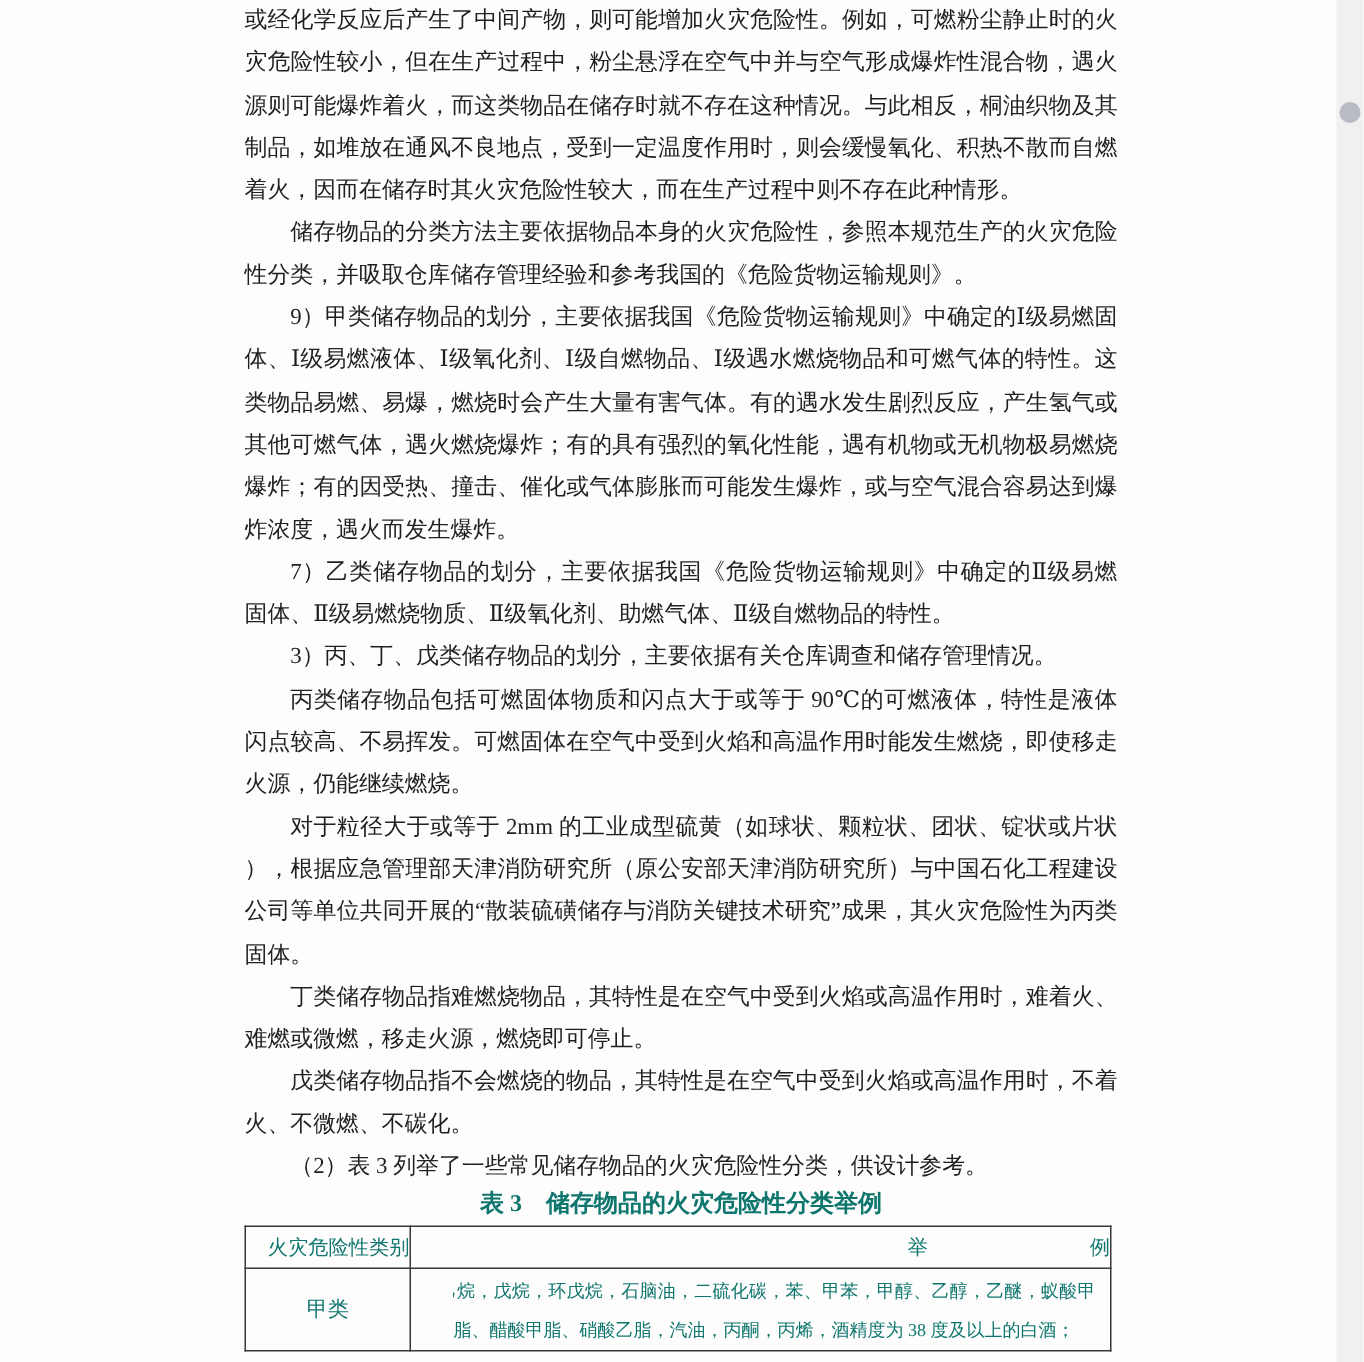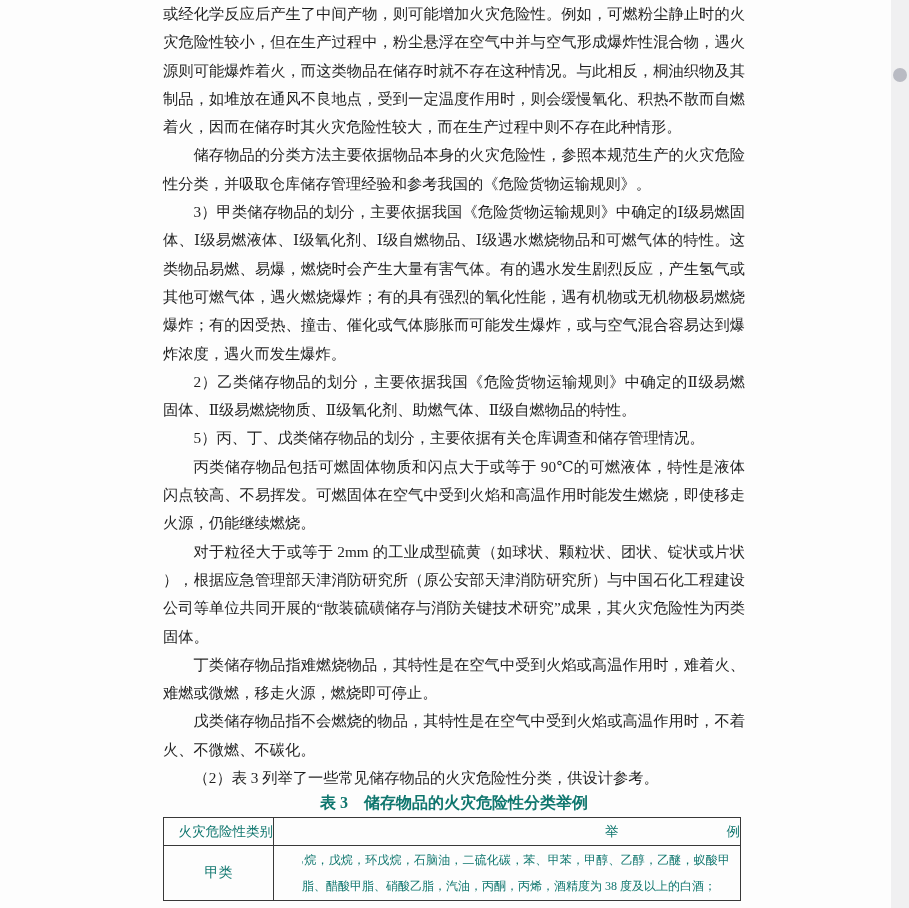--- a/index.html
+++ b/index.html
@@ -88,23 +88,23 @@
     border-radius:50%;
     background:#b9bbc3;
   }
 </style>
 </head>
 <body>
 
 <div class="content">
   <p class="para">或经化学反应后产生了中间产物，则可能增加火灾危险性。例如，可燃粉尘静止时的火灾危险性较小，但在生产过程中，粉尘悬浮在空气中并与空气形成爆炸性混合物，遇火源则可能爆炸着火，而这类物品在储存时就不存在这种情况。与此相反，桐油织物及其制品，如堆放在通风不良地点，受到一定温度作用时，则会缓慢氧化、积热不散而自燃着火，因而在储存时其火灾危险性较大，而在生产过程中则不存在此种情形。</p>
   <p class="para ind">储存物品的分类方法主要依据物品本身的火灾危险性，参照本规范生产的火灾危险性分类，并吸取仓库储存管理经验和参考我国的《危险货物运输规则》。</p>
-  <p class="para ind">3）甲类储存物品的划分，主要依据我国《危险货物运输规则》中确定的Ⅰ级易燃固体、Ⅰ级易燃液体、Ⅰ级氧化剂、Ⅰ级自燃物品、Ⅰ级遇水燃烧物品和可燃气体的特性。这类物品易燃、易爆，燃烧时会产生大量有害气体。有的遇水发生剧烈反应，产生氢气或其他可燃气体，遇火燃烧爆炸；有的具有强烈的氧化性能，遇有机物或无机物极易燃烧爆炸；有的因受热、撞击、催化或气体膨胀而可能发生爆炸，或与空气混合容易达到爆炸浓度，遇火而发生爆炸。</p>
-  <p class="para ind">2）乙类储存物品的划分，主要依据我国《危险货物运输规则》中确定的Ⅱ级易燃固体、Ⅱ级易燃烧物质、Ⅱ级氧化剂、助燃气体、Ⅱ级自燃物品的特性。</p>
-  <p class="para ind">5）丙、丁、戊类储存物品的划分，主要依据有关仓库调查和储存管理情况。</p>
+  <p class="para ind">9）甲类储存物品的划分，主要依据我国《危险货物运输规则》中确定的Ⅰ级易燃固体、Ⅰ级易燃液体、Ⅰ级氧化剂、Ⅰ级自燃物品、Ⅰ级遇水燃烧物品和可燃气体的特性。这类物品易燃、易爆，燃烧时会产生大量有害气体。有的遇水发生剧烈反应，产生氢气或其他可燃气体，遇火燃烧爆炸；有的具有强烈的氧化性能，遇有机物或无机物极易燃烧爆炸；有的因受热、撞击、催化或气体膨胀而可能发生爆炸，或与空气混合容易达到爆炸浓度，遇火而发生爆炸。</p>
+  <p class="para ind">7）乙类储存物品的划分，主要依据我国《危险货物运输规则》中确定的Ⅱ级易燃固体、Ⅱ级易燃烧物质、Ⅱ级氧化剂、助燃气体、Ⅱ级自燃物品的特性。</p>
+  <p class="para ind">3）丙、丁、戊类储存物品的划分，主要依据有关仓库调查和储存管理情况。</p>
   <p class="para ind">丙类储存物品包括可燃固体物质和闪点大于或等于 90℃的可燃液体，特性是液体闪点较高、不易挥发。可燃固体在空气中受到火焰和高温作用时能发生燃烧，即使移走火源，仍能继续燃烧。</p>
   <p class="para ind">对于粒径大于或等于 2mm 的工业成型硫黄（如球状、颗粒状、团状、锭状或片状），根据应急管理部天津消防研究所（原公安部天津消防研究所）与中国石化工程建设公司等单位共同开展的“散装硫磺储存与消防关键技术研究”成果，其火灾危险性为丙类固体。</p>
   <p class="para ind">丁类储存物品指难燃烧物品，其特性是在空气中受到火焰或高温作用时，难着火、难燃或微燃，移走火源，燃烧即可停止。</p>
   <p class="para ind">戊类储存物品指不会燃烧的物品，其特性是在空气中受到火焰或高温作用时，不着火、不微燃、不碳化。</p>
   <p class="para ind">（2）表 3 列举了一些常见储存物品的火灾危险性分类，供设计参考。</p>
 </div>
 
 <div class="table-block">
   <div class="table-caption">表 3　储存物品的火灾危险性分类举例</div>
   <table class="cls">

